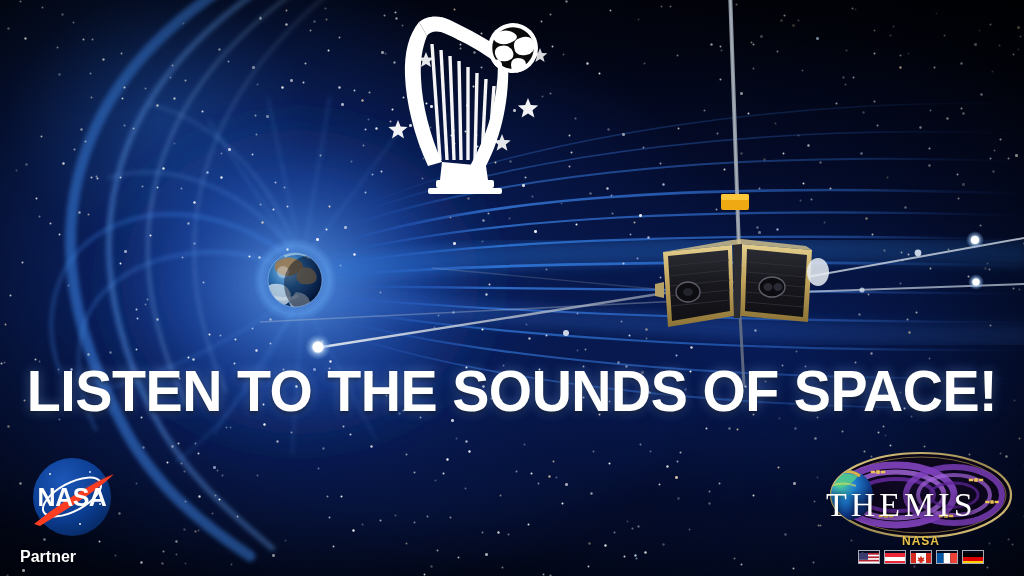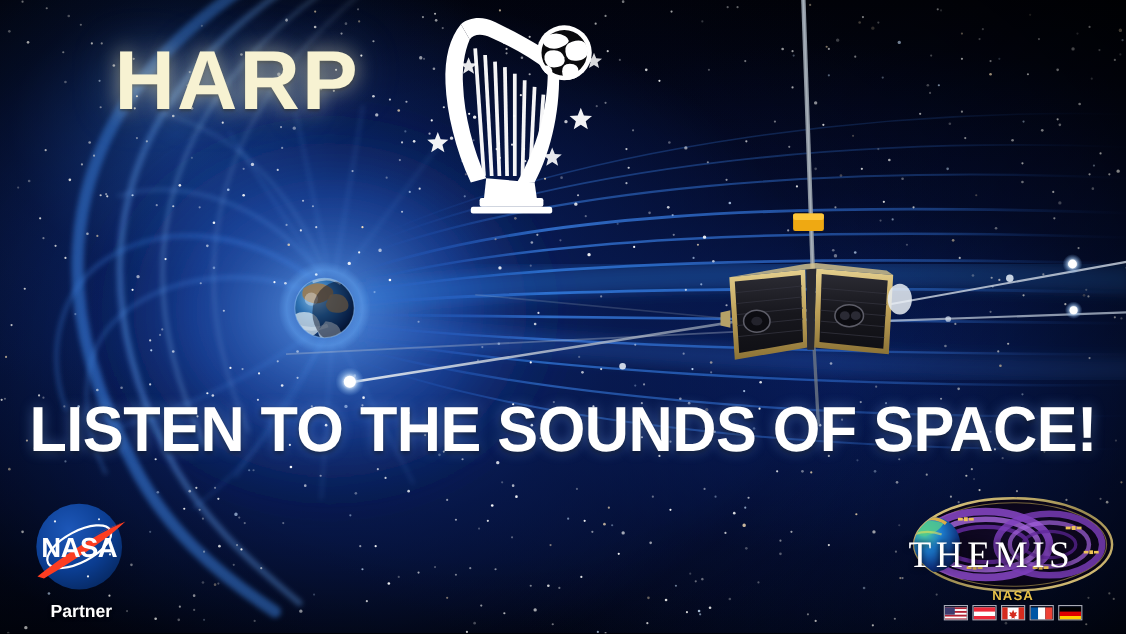--- a/index.html
+++ b/index.html
@@ -55,21 +55,21 @@
     color:#ffffff;
     transform:scaleX(.96);
     text-shadow:0 0 12px rgba(120,170,255,.45),0 2px 5px rgba(0,0,0,.75);
     line-height:1;
     white-space:nowrap;
   }
 
   
   #nasa-badge{position:absolute;left:20px;top:452px;width:108px;height:118px;}
   #nasa-partner{
-    position:absolute;left:0;top:96px;width:108px;text-align:center;
+    position:absolute;left:0;top:96px;width:108px;
     color:#ffffff;font-size:16px;font-weight:700;
     text-shadow:0 1px 3px rgba(0,0,0,.8);
   }
 
   
   #themis-badge{position:absolute;left:826px;top:450px;width:190px;height:122px;}
   #themis-word{
     position:absolute;left:0;top:36px;width:190px;
     font-family:"Liberation Serif", serif;
     font-size:34px;letter-spacing:4px;color:#ffffff;
@@ -351,21 +351,20 @@
         <path d="M 496 33 q 10 -5 18 0 q 6 4 0 8 q -10 6 -18 1 q -5 -4 0 -9 Z"></path>
         <path d="M 500 46 q 10 -2 13 6 q 2 7 -6 9 q -10 2 -12 -7 q -1 -6 5 -8 Z"></path>
         <path d="M 520 38 q 12 -4 14 6 q 2 9 -8 11 q -11 2 -12 -8 q -1 -7 6 -9 Z"></path>
         <path d="M 518 58 q 8 0 8 7 q 0 8 -7 8 q -8 0 -8 -8 q 0 -7 7 -7 Z"></path>
         <path d="M 494 60 q 6 -2 8 4 q 1 5 -4 6 q -6 1 -7 -4 Z"></path>
       </g>
       <circle cx="513" cy="48" r="22" fill="none" stroke="#ffffff" stroke-width="2.5"></circle>
     </g>
   </svg>
 
-  <div id="harp-title">HARP</div>
   <div id="headline">LISTEN TO THE SOUNDS OF SPACE!</div>
 
   <div id="nasa-badge">
     <svg width="108" height="90" viewBox="0 0 108 90">
       <defs>
         <radialGradient id="nball" cx=".38" cy=".3" r=".8">
           <stop offset="0" stop-color="#1d57b8"></stop>
           <stop offset=".6" stop-color="#0b3d91"></stop>
           <stop offset="1" stop-color="#06265c"></stop>
         </radialGradient>

